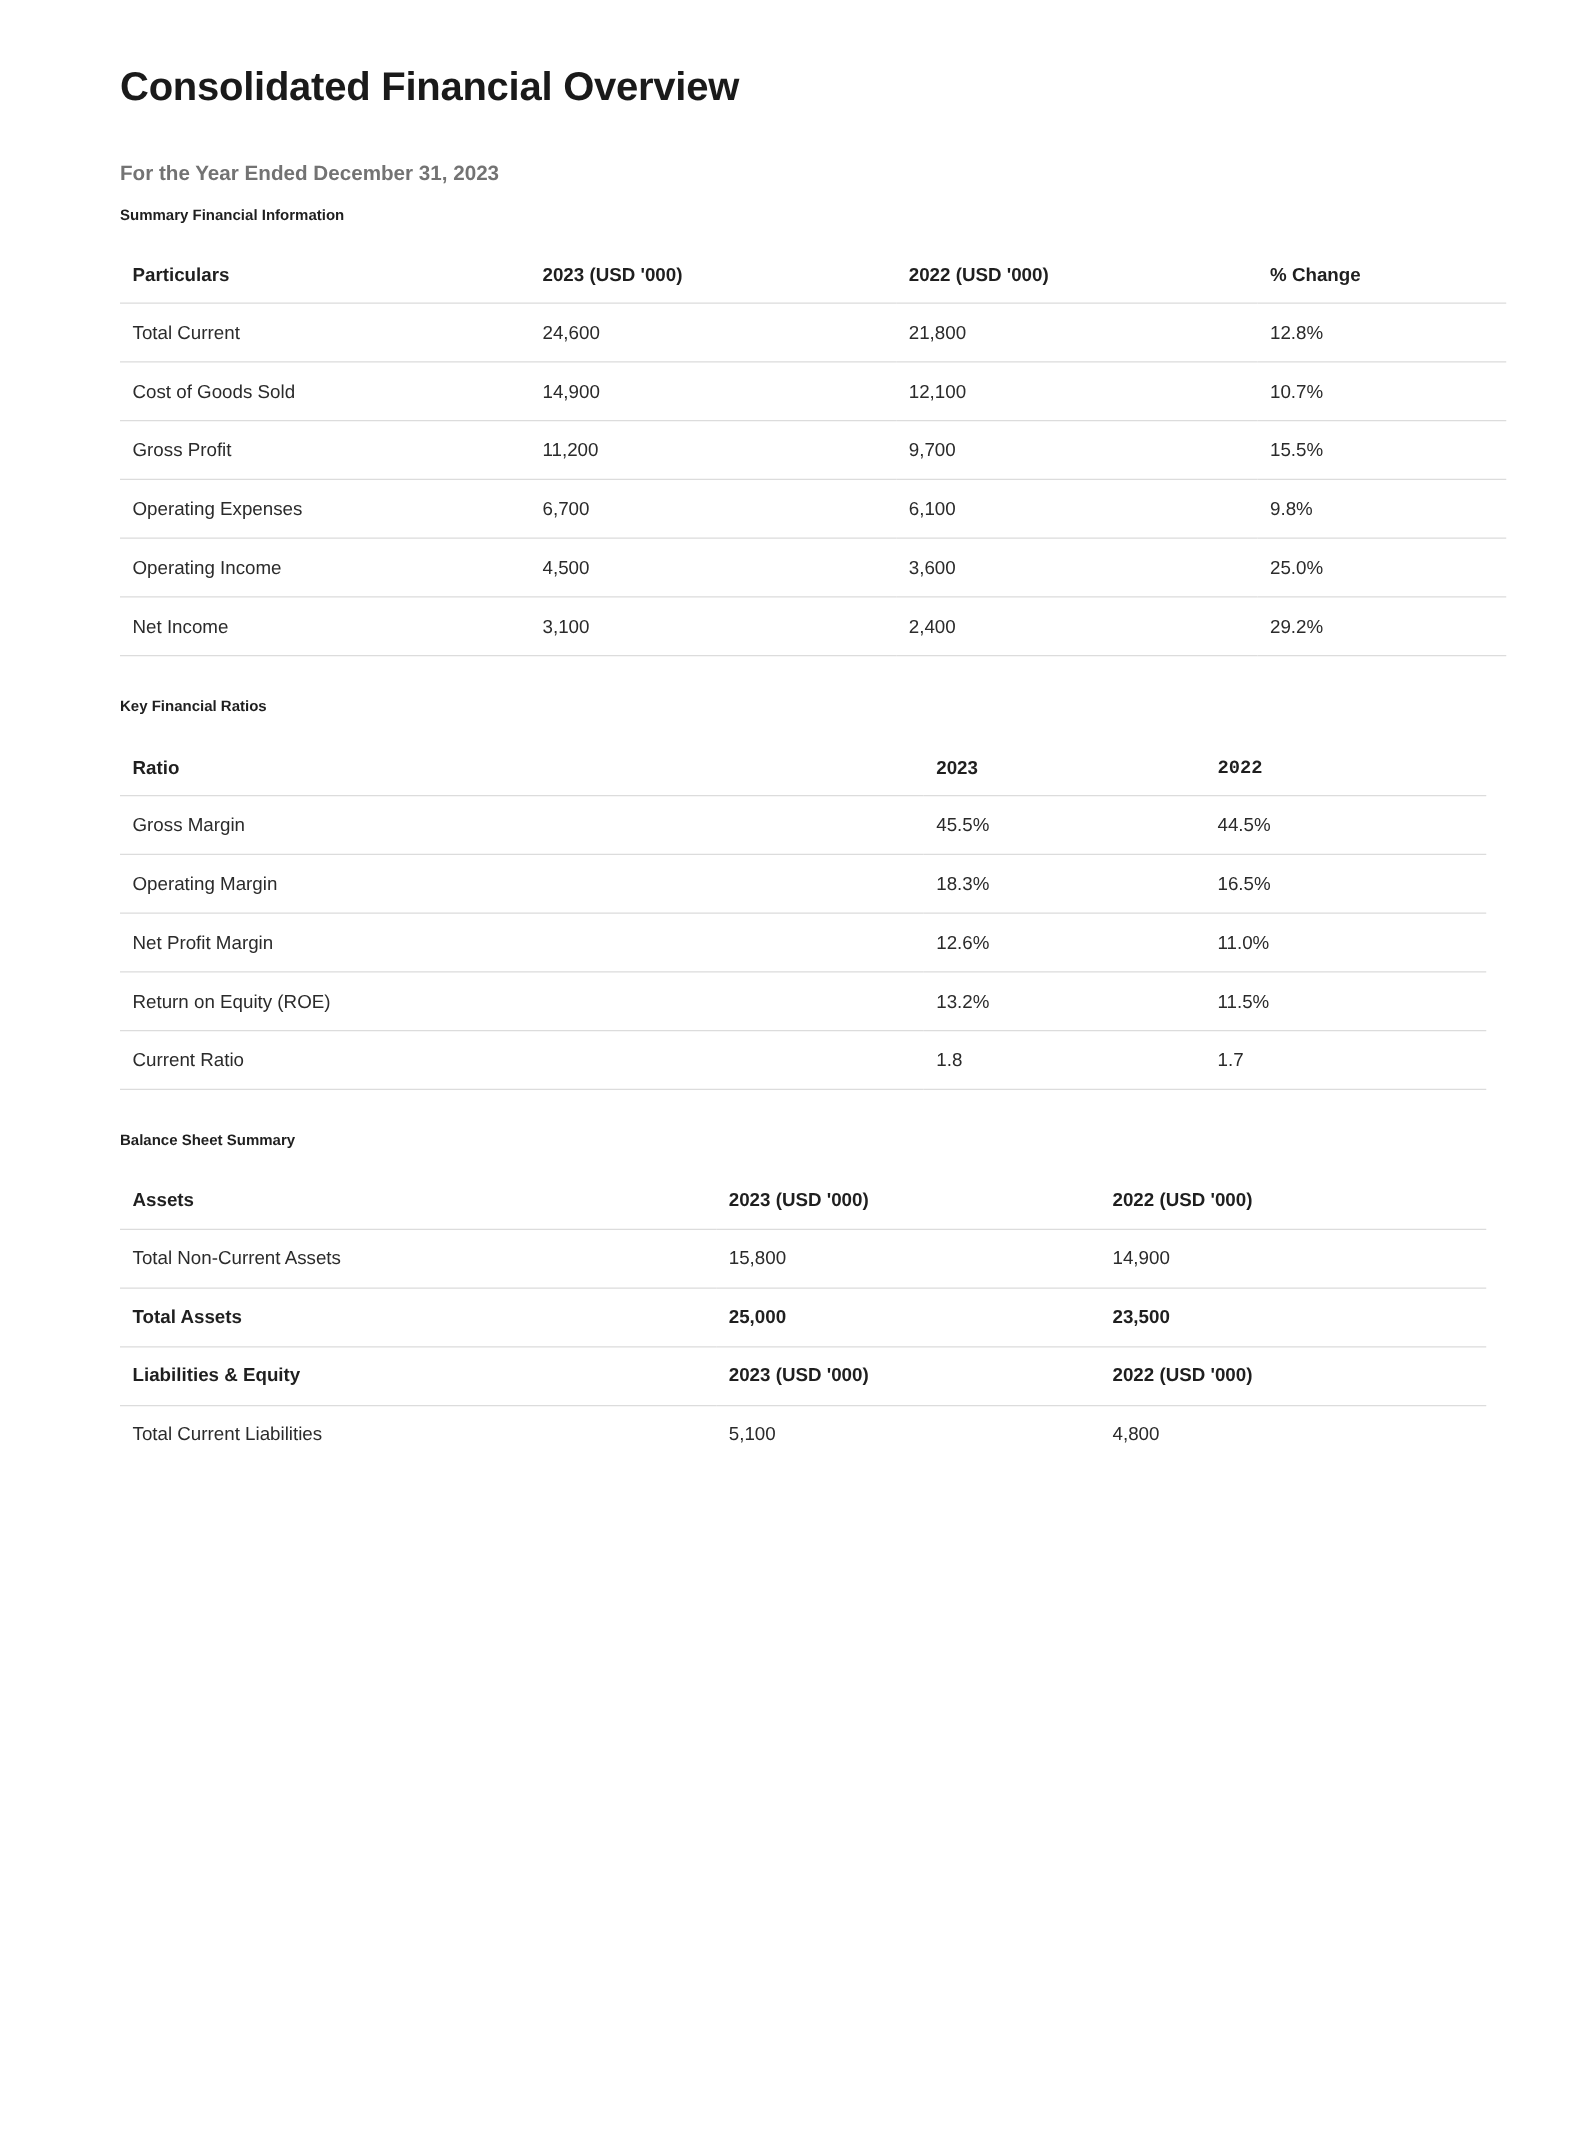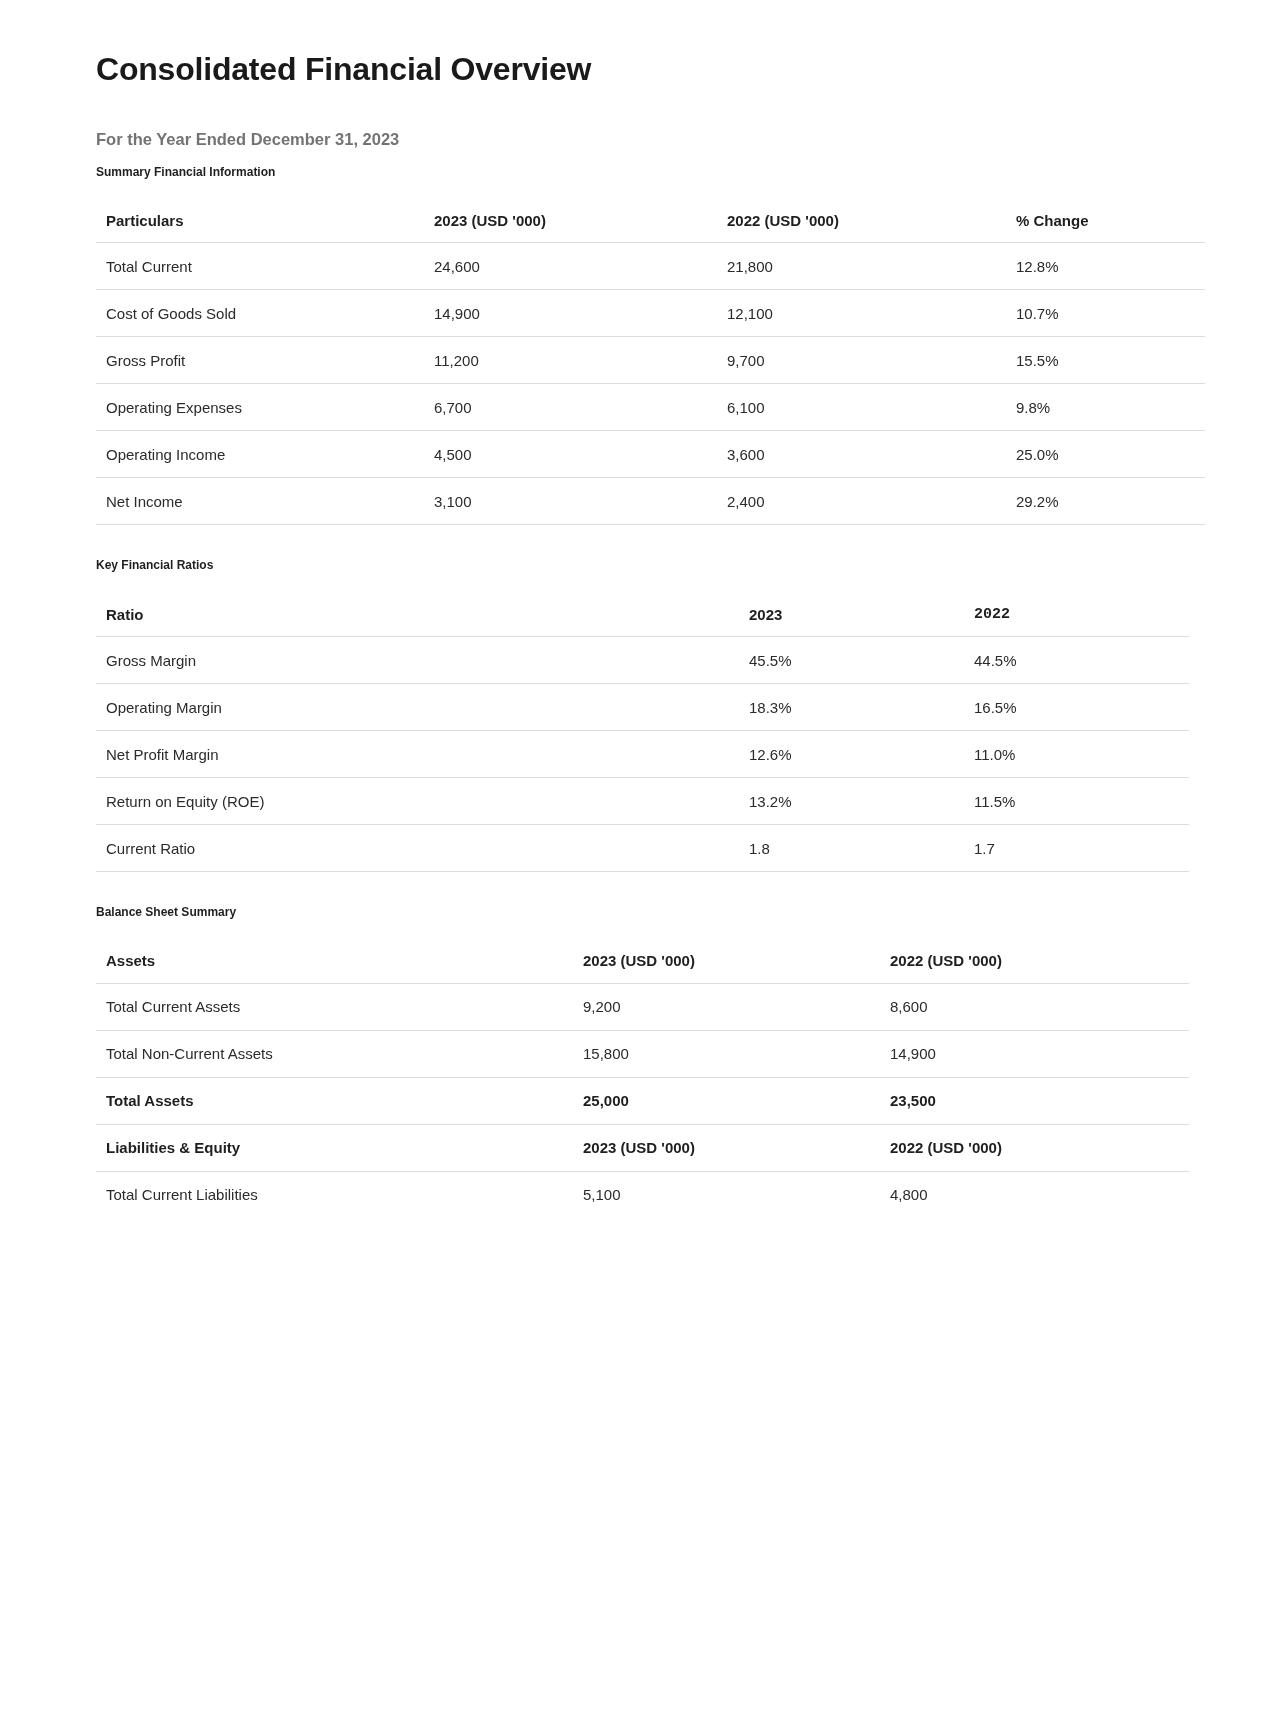--- a/index.html
+++ b/index.html
@@ -193,25 +193,20 @@
     <table class="fin-table t-balance truncated">
       <thead>
           <tr>
             <th>Assets</th>
             <th>2023 (USD '000)</th>
             <th>2022 (USD '000)</th>
           </tr>
         </thead>
       <tbody>
           <tr>
-            <td>Total Current Assets</td>
-            <td>9,200</td>
-            <td>8,600</td>
-          </tr>
-          <tr>
             <td>Total Non-Current Assets</td>
             <td>15,800</td>
             <td>14,900</td>
           </tr>
           <tr class="bold-row">
             <td>Total Assets</td>
             <td>25,000</td>
             <td>23,500</td>
           </tr>
           <tr class="bold-row">

